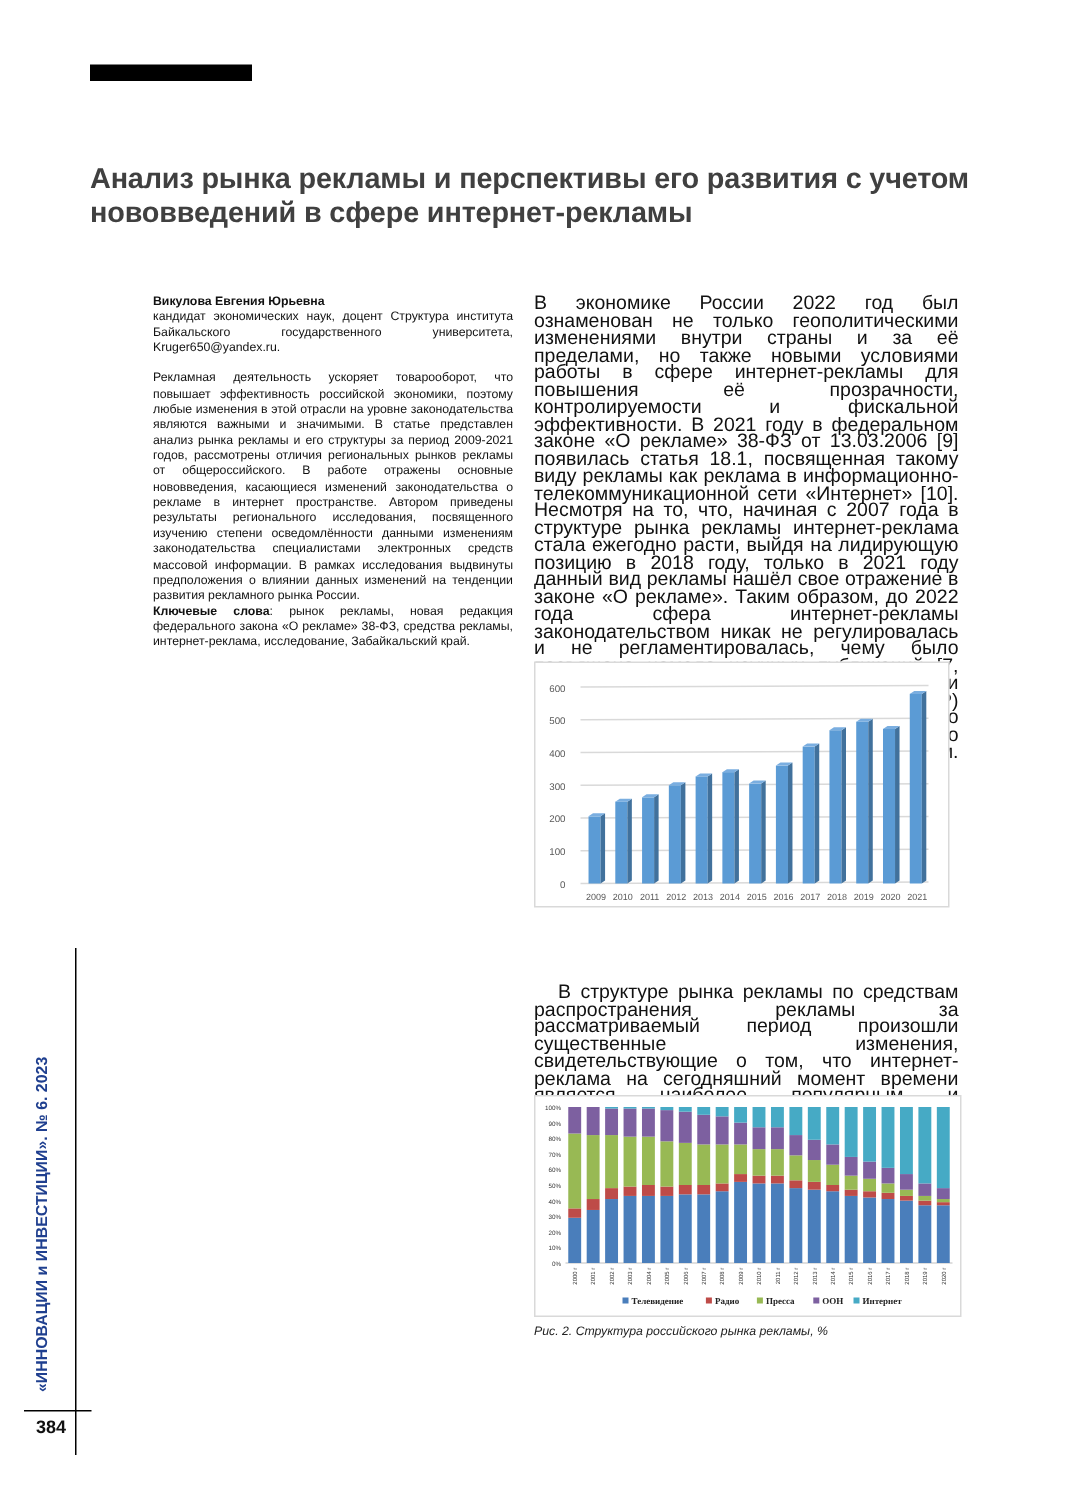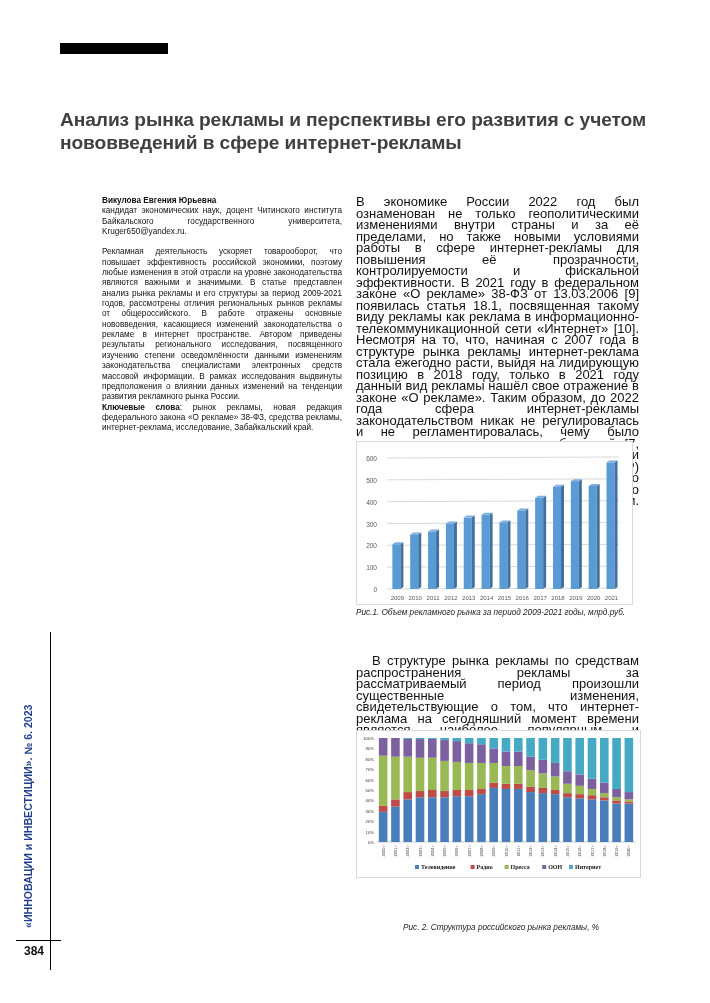--- a/index.html
+++ b/index.html
@@ -11,38 +11,38 @@
   .author { font-weight:bold; }
   .gap { height:10px; }
   .kw-label { font-weight:bold; }
   .rightcol { position:absolute; left:356px; top:196px; width:283px; font-size:13px; line-height:11.5px; text-align:justify; }
   .rightcol p { margin:0; }
   .indent { text-indent:16px; }
   .fig1 { position:absolute; left:356px; top:441px; width:275px; height:162px; border:1px solid #d9d9d9; background:#fff; }
   .fig2 { position:absolute; left:356px; top:730px; width:283px; height:146px; border:1px solid #d9d9d9; background:#fff; }
   .caption { position:absolute; left:356px; width:290px; font-size:8.2px; line-height:10.4px; font-style:italic; color:#222; }
   .cap1 { top:608px; }
-  .cap2 { top:923px;text-align:center; }
+  .cap2 { top:883px; }
   .sidebar-line { position:absolute; left:50px; top:632px; width:1px; height:338px; background:#000; }
   .sidebar-hline { position:absolute; left:16px; top:940px; width:45px; height:1px; background:#000; }
   .journal { position:absolute; left:22px; top:928px; transform-origin:0 0; transform:rotate(-90deg); white-space:nowrap; font-weight:bold; font-size:10.6px; color:#1f3f8f; }
   .pagenum { position:absolute; left:24px; top:944px; font-weight:bold; font-size:12px; }
   svg text { font-family:"Liberation Sans", sans-serif; }
   .legend-text { font-family:"Liberation Serif", serif; font-weight:bold; }
 </style>
 </head>
 <body>
 
 <div class="topbar"></div>
 
 <h1 class="title">Анализ рынка рекламы и перспективы его развития с учетом нововведений в сфере интернет-рекламы</h1>
 
 <div class="leftcol">
   <p class="author">Викулова Евгения Юрьевна</p>
-  <p>кандидат экономических наук, доцент Читинского института Байкальского государственного университета, Kruger650@yandex.ru.</p>
+  <p>кандидат экономических наук, доцент Структура института Байкальского государственного университета, Kruger650@yandex.ru.</p>
   <div class="gap"></div>
   <p>Рекламная деятельность ускоряет товарооборот, что повышает эффективность российской экономики, поэтому любые изменения в этой отрасли на уровне законодательства являются важными и значимыми. В статье представлен анализ рынка рекламы и его структуры за период 2009-2021 годов, рассмотрены отличия региональных рынков рекламы от общероссийского. В работе отражены основные нововведения, касающиеся изменений законодательства о рекламе в интернет пространстве. Автором приведены результаты регионального исследования, посвященного изучению степени осведомлённости данными изменениям законодательства специалистами электронных средств массовой информации. В рамках исследования выдвинуты предположения о влиянии данных изменений на тенденции развития рекламного рынка России.</p>
   <p><span class="kw-label">Ключевые слова</span><span>: рынок рекламы, новая редакция федерального закона «О рекламе» 38-ФЗ, средства рекламы, интернет-реклама, исследование, Забайкальский край.</span></p>
 </div>
 
 <div class="rightcol">
   <p>В экономике России 2022 год был ознаменован не только геополитическими изменениями внутри страны и за её пределами, но также новыми условиями работы в сфере интернет-рекламы для повышения её прозрачности, контролируемости и фискальной эффективности. В 2021 году в федеральном законе «О рекламе» 38-ФЗ от 13.03.2006 [9] появилась статья 18.1, посвященная такому виду рекламы как реклама в информационно-телекоммуникационной сети «Интернет» [10]. Несмотря на то, что, начиная с 2007 года в структуре рынка рекламы интернет-реклама стала ежегодно расти, выйдя на лидирующую позицию в 2018 году, только в 2021 году данный вид рекламы нашёл свое отражение в законе «О рекламе». Таким образом, до 2022 года сфера интернет-рекламы законодательством никак не регулировалась и не регламентировалась, чему было посвящено немало научных публикаций [7, 11]. По данным ассоциации коммуникационных агентств России (АКАР) объём рынка рекламы в России ежегодно увеличивался, за исключением кризисного 2015 года и пандемийного 2020 года (см. рис.1).</p>
 </div>
 
 <div class="fig1">
@@ -109,21 +109,20 @@
       <polygon points="239.6923076923077,43.94666666666667 242.6923076923077,41.94666666666667 242.6923076923077,145 239.6923076923077,147" fill="#41719c"></polygon>
       <polygon points="231.66153846153847,43.94666666666667 234.66153846153847,41.94666666666667 242.6923076923077,41.94666666666667 239.6923076923077,43.94666666666667" fill="#7aaee0"></polygon>
       <text x="236.6769230769231" y="158" font-size="6" fill="#595959" text-anchor="middle">2020</text>
       <rect x="249.5076923076923" y="20.585000000000008" width="8.03076923076923" height="126.41499999999999" fill="#5b9bd5"></rect>
       <polygon points="257.53846153846155,20.585000000000008 260.53846153846155,18.585000000000008 260.53846153846155,145 257.53846153846155,147" fill="#41719c"></polygon>
       <polygon points="249.5076923076923,20.585000000000008 252.5076923076923,18.585000000000008 260.53846153846155,18.585000000000008 257.53846153846155,20.585000000000008" fill="#7aaee0"></polygon>
       <text x="254.52307692307693" y="158" font-size="6" fill="#595959" text-anchor="middle">2021</text>
     </svg>
 </div>
 <div class="caption cap1">
-  <div>Рис.1. Объем рекламного рынка за период 2009-2021 годы, млрд.руб.</div>
 </div>
 
 <div class="rightcol" style="top:655px;">
   <p class="indent">В структуре рынка рекламы по средствам распространения рекламы за рассматриваемый период произошли существенные изменения, свидетельствующие о том, что интернет-реклама на сегодняшний момент времени является наиболее популярным и востребованным видом рекламы (см. рис.2).</p>
 </div>
 
 <div class="fig2">
   <svg id="chart2" width="283" height="146">
       <text x="17" y="113" font-size="4.2" fill="#333" text-anchor="end" font-family="Liberation Serif, serif">0%</text>
       <text x="17" y="102.6" font-size="4.2" fill="#333" text-anchor="end" font-family="Liberation Serif, serif">10%</text>

